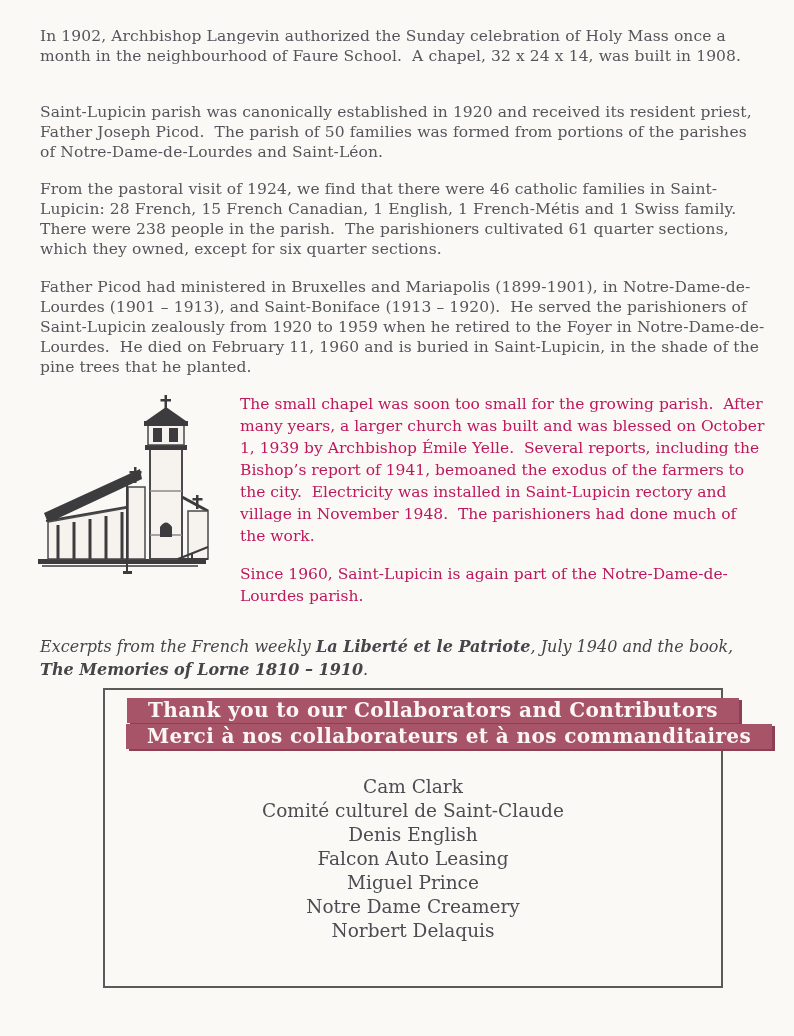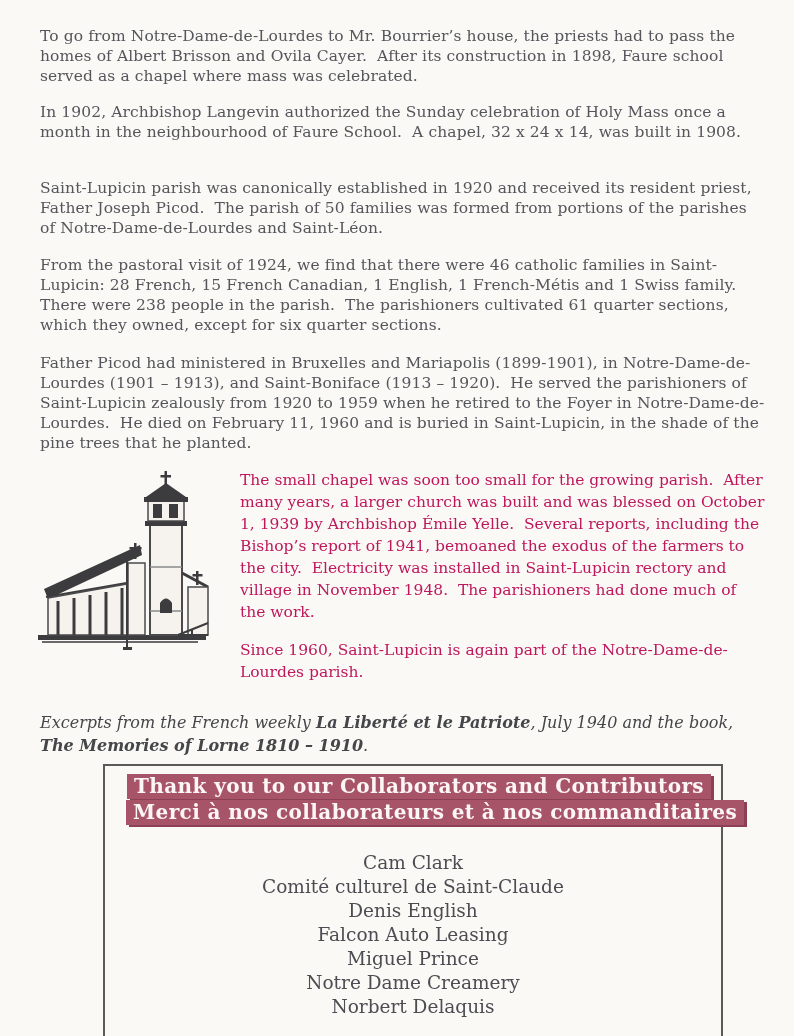--- a/index.html
+++ b/index.html
@@ -71,42 +71,41 @@
   }
   .credit-bar{
     width:-moz-fit-content;
     width:fit-content;
     font-size:20px;
     font-weight:700;
     line-height:25px;
     letter-spacing:0.4px;
     color:#fdf6f6;
     background:#a85468;
-    padding:0 7px;
+    padding:0 21px;
     box-shadow:3px 2px 0 #8d4055;
     white-space:nowrap;
   }
   .bar-en{margin-left:22px;}
   .bar-fr{margin-left:21px;margin-top:1px;}
   .names{
     margin-top:26px;
     text-align:center;
   }
   .name-item{
     font-size:18.5px;
     line-height:24px;
     color:#4b4d52;
   }
 </style>
 </head>
 <body>
 
 <div class="page">
 
-  <p class="body-par p1">To go from Notre-Dame-de-Lourdes to Mr. Bourrier’s house, the priests had to pass the homes of Albert Brisson and Ovila Cayer.  After its construction in 1898, Faure school served as a chapel where mass was celebrated.</p>
   <p class="body-par p2">In 1902, Archbishop Langevin authorized the Sunday celebration of Holy Mass once a month in the neighbourhood of Faure School.  A chapel, 32 x 24 x 14, was built in 1908.</p>
   <p class="body-par p3">Saint-Lupicin parish was canonically established in 1920 and received its resident priest, Father Joseph Picod.  The parish of 50 families was formed from portions of the parishes of Notre-Dame-de-Lourdes and Saint-Léon.</p>
   <p class="body-par p4">From the pastoral visit of 1924, we find that there were 46 catholic families in Saint-Lupicin: 28 French, 15 French Canadian, 1 English, 1 French-Métis and 1 Swiss family.  There were 238 people in the parish.  The parishioners cultivated 61 quarter sections, which they owned, except for six quarter sections.</p>
   <p class="body-par p5">Father Picod had ministered in Bruxelles and Mariapolis (1899-1901), in Notre-Dame-de-Lourdes (1901 – 1913), and Saint-Boniface (1913 – 1920).  He served the parishioners of Saint-Lupicin zealously from 1920 to 1959 when he retired to the Foyer in Notre-Dame-de-Lourdes.  He died on February 11, 1960 and is buried in Saint-Lupicin, in the shade of the pine trees that he planted.</p>
 
   <div class="church-row">
     <div class="church-art">
       <svg width="198" height="196" viewBox="0 0 198 196" xmlns="http://www.w3.org/2000/svg">
 
         <rect x="10" y="168" width="168" height="5" fill="#3c3c3e"></rect>

